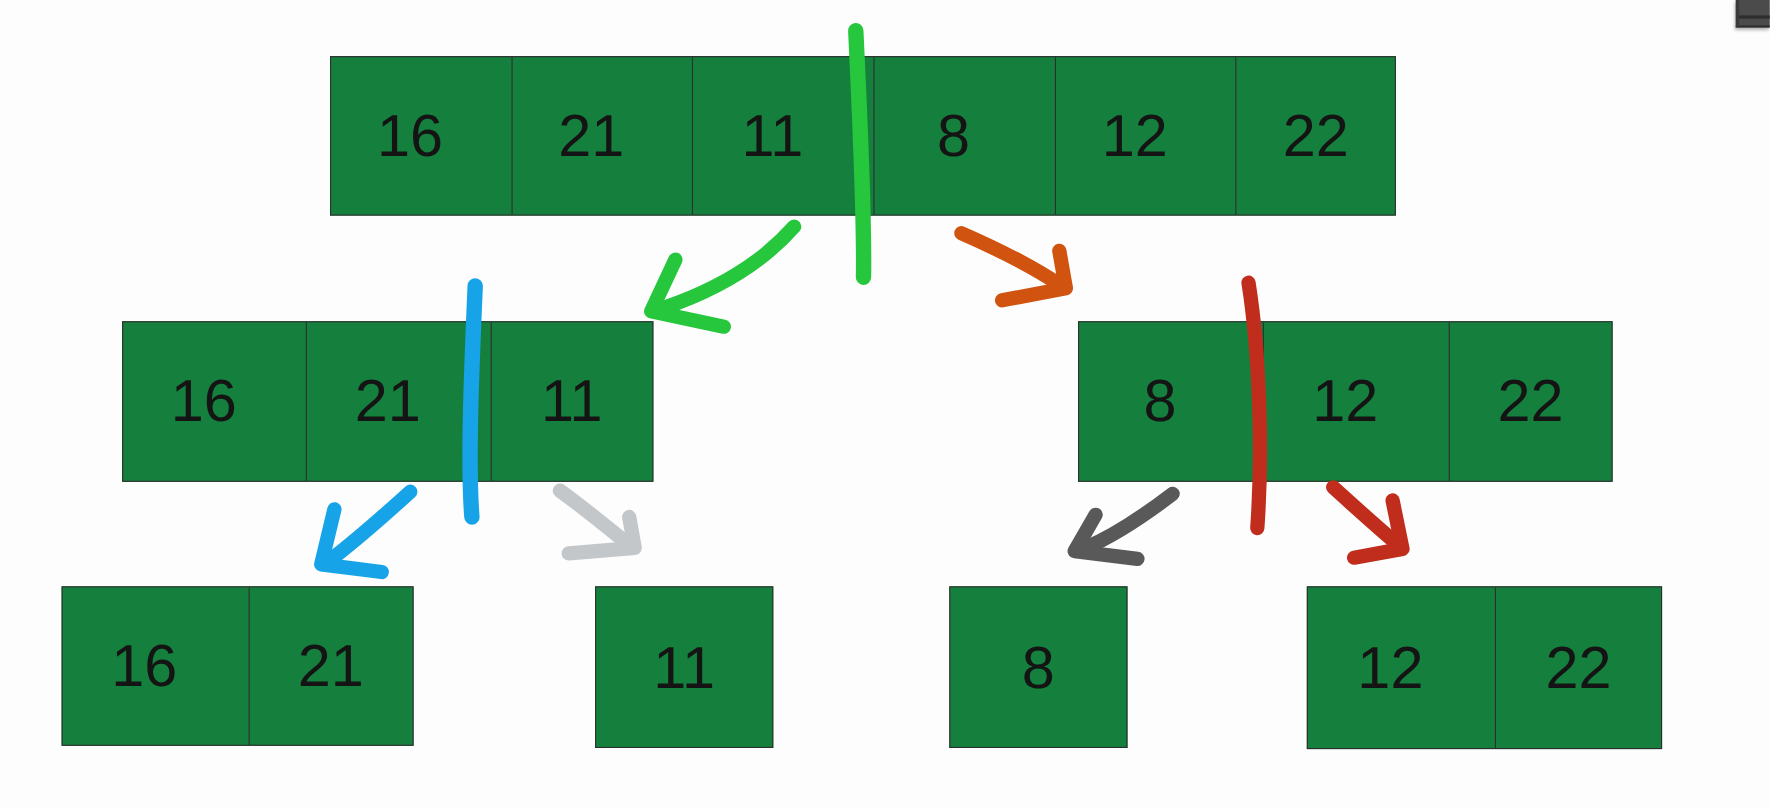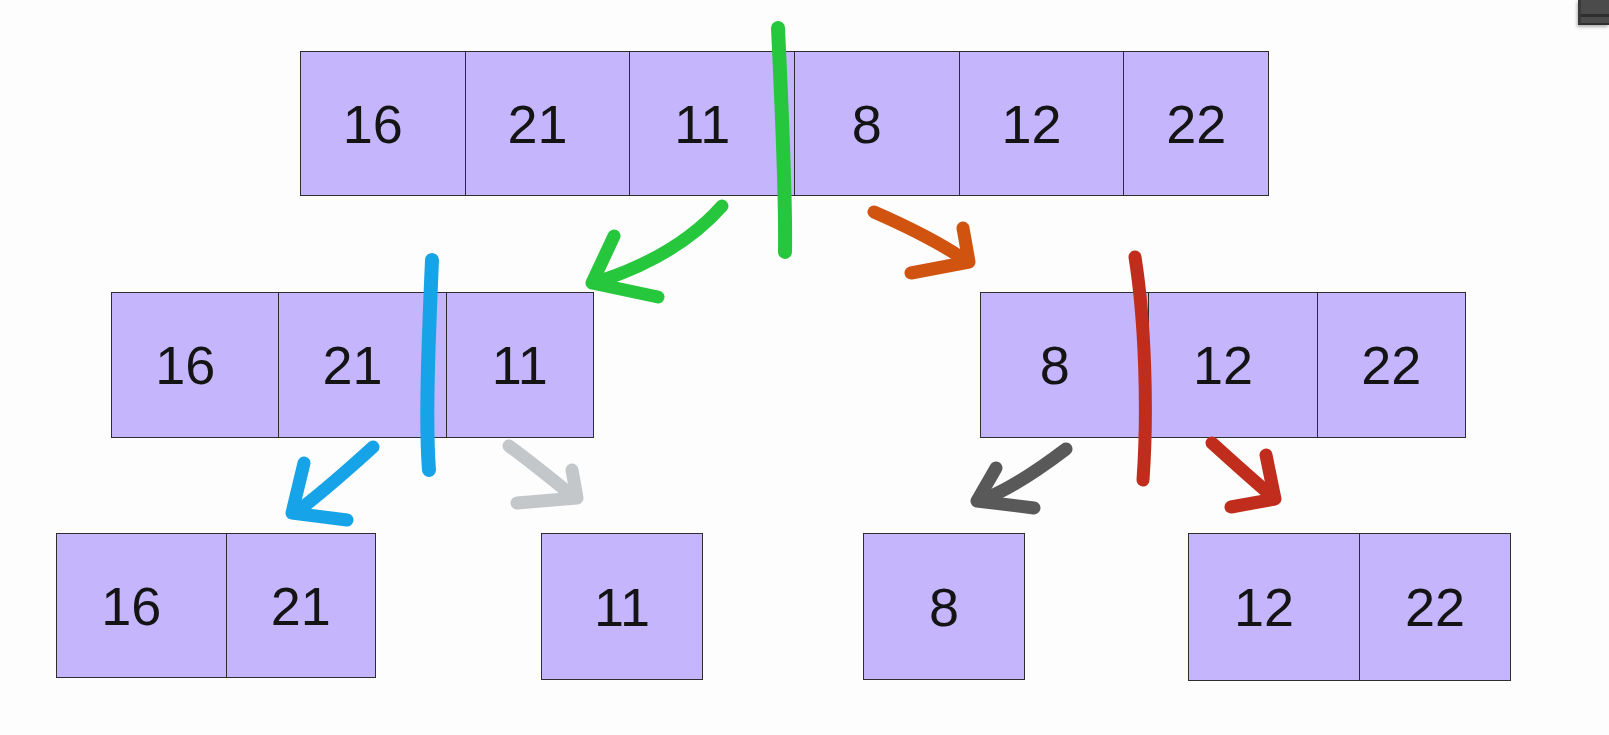--- a/index.html
+++ b/index.html
@@ -7,21 +7,21 @@
     position: relative;
     width: 1609px;
     height: 735px;
     background: #fdfdfd;
     overflow: hidden;
     font-family: "Liberation Sans", "DejaVu Sans", sans-serif;
   }
   .array {
     position: absolute;
     display: flex;
-    background: #c4b5fd;
+    background: #15803d;
     border: 1.5px solid #2e2e2e;
     box-sizing: border-box;
     gap: 20px;
   }
   .cell {
     flex: 1;
     display: flex;
     align-items: center;
     justify-content: center;
     font-size: 54px;

